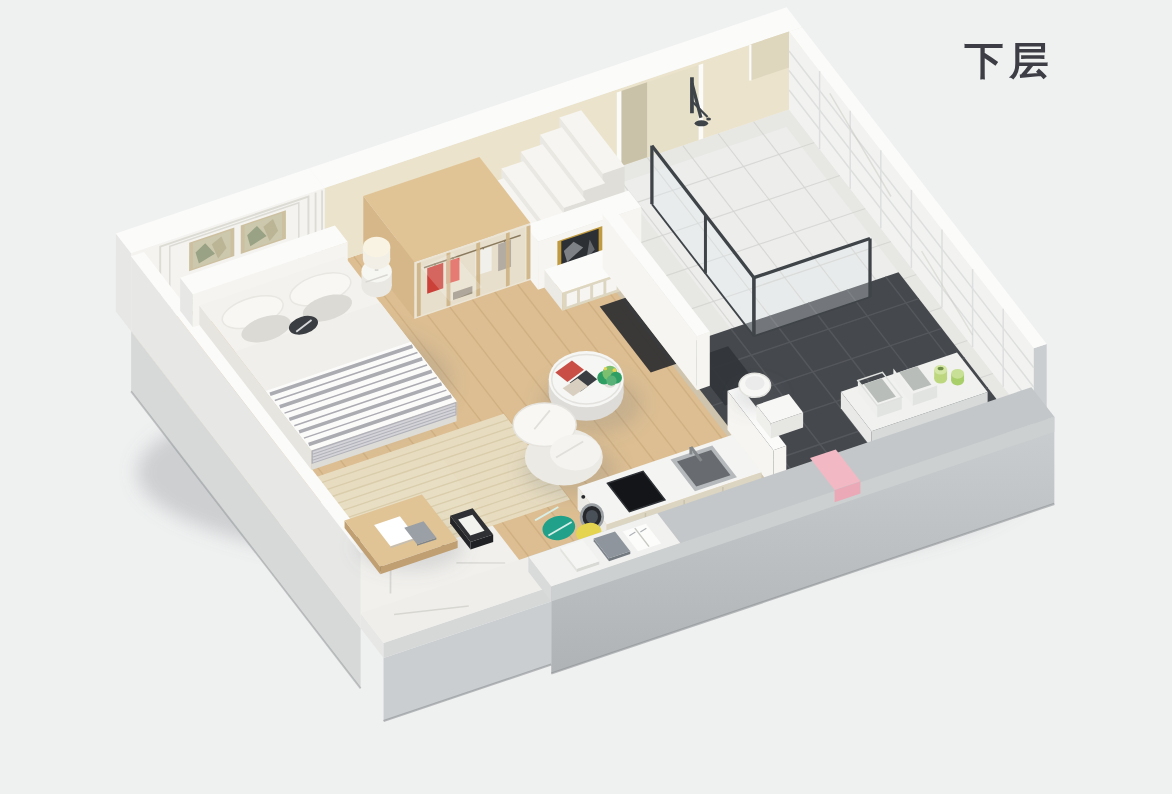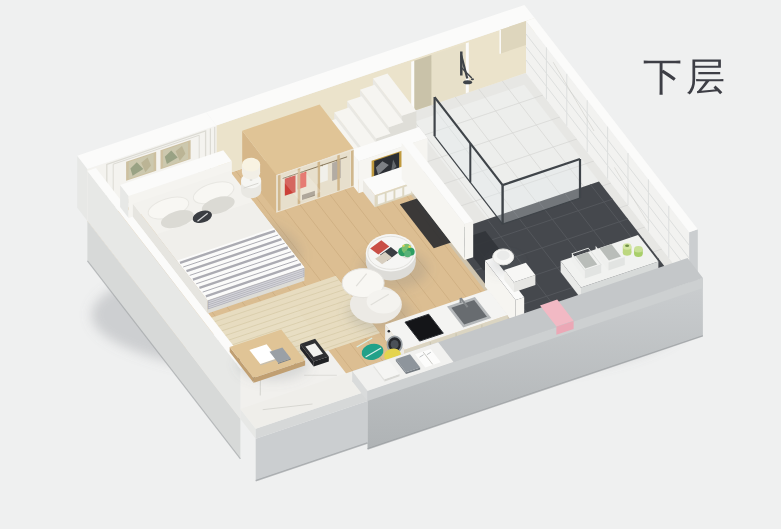--- a/index.html
+++ b/index.html
@@ -1,19 +1,19 @@
 <!DOCTYPE html>
 <html style="--pal-bg: #eff0f0; --pal-labelColor: #3d3e45; --pal-wood: #dcbe92; --pal-woodLine: #c2a173; --pal-marble: #f1f0ed; --pal-marbleVein: #c8c8c2; --pal-cream: #ebe3cb; --pal-creamRecess: #e7e0c9; --pal-recessShade: #c9c2a9; --pal-niche: #ded6bd; --pal-white: #f6f5f1; --pal-wallTop: #fbfbfa; --pal-panelWall: #f4f3ef; --pal-panelLine: #dcdbd4; --pal-paleOuter: #e7e8e6; --pal-paleOuterLow: #d7d9d8; --pal-grayOuter: #cbced0; --pal-grayOuterDeep: #afb3b5; --pal-edgeDark: #8f9396; --pal-grayTop: #c4c7c9; --pal-bathDark: #45484d; --pal-bathLine: #54575c; --pal-tileLight: #e7e7e4; --pal-tileLine: #d3d3d0; --pal-showerTile: #edeeec; --pal-threshold: #cfc4ae; --pal-marbleWall: #f2f2f0; --pal-marbleWallLine: #dddfde; --pal-glass: rgba(226,233,236,0.38); --pal-glassSide: rgba(222,229,233,0.30); --pal-frameDark: #3f4449; --pal-gold: #c09a3e; --pal-artDark: #2c2f34; --pal-artStreak: #cfd3d6; --pal-framePale: #cdc0a0; --pal-artPale: #ccc8ae; --pal-artGreen: #99a284; --pal-artGreen2: #b7af8f; --pal-red: #cb4038; --pal-red2: #e05a50; --pal-shirt: #f1f0ea; --pal-coat: #b3aca3; --pal-woodFurn: #d6b789; --pal-woodFurnTop: #e0c496; --pal-woodFurnDark: #c09f72; --pal-legDark: #5e5245; --pal-bedWhite: #f3f2ee; --pal-bedSide: #e6e5e0; --pal-bedFront: #dddcd6; --pal-headboard: #f5f4f0; --pal-duvet: #f0efeb; --pal-blanket: #a3a3ab; --pal-blanketDrape: #b1b1b9; --pal-pillowWhite: #f8f7f3; --pal-pillowGray: #dbdad4; --pal-pillowDark: #3a3d42; --pal-rug: #e7ddc1; --pal-rugLine: #d5c8a5; --pal-plant: #2f9e63; --pal-plantLight: #7cc06f; --pal-yellow: #e4d44f; --pal-teal: #21a189; --pal-steel: #b6b9bb; --pal-steelDark: #686c70; --pal-black: #141518; --pal-pink: #f2b9c4; --pal-pinkDeep: #eba8b6; --pal-washerDoor: #26282c; --pal-washerRing: #9aa0a4; --pal-washerInner: #4a5057; --pal-counterTop: #f4f4f2; --pal-counterFace: #dbd5c2; --pal-counterSeam: #c9c3ae; --pal-counterEnd: #eceae4; --pal-sideboardFace: #ded7c0; --pal-doorWhite: #f6f5f1; --pal-shadow: rgba(110,115,120,0.20); --pal-buildingShadow: rgba(125,130,135,0.30); --pal-stepTop: #f6f5f1; --pal-stepFace: #e9e8e3; --pal-stepSide: #dfded8; --pal-lampShade: #f2efe6; --pal-lampGlow: #f8f3e2;"><head>
 <meta charset="utf-8">
 <style>
   html,body{margin:0;padding:0;background:var(--pal-bg,#eff0f0);}
   .stage{position:relative;width:781px;height:529px;background:var(--pal-bg,#eff0f0);overflow:hidden;
          font-family:"Liberation Sans","DejaVu Sans",sans-serif;}
   #scene{position:absolute;left:0;top:0;width:781px;height:529px;display:block;}
-  .floor-label{position:absolute;left:643px;top:50px;font-size:39px;font-weight:400;
+  .floor-label{position:absolute;left:643px;top:23px;font-size:26px;font-weight:700;
                letter-spacing:4px;color:var(--pal-labelColor,#3d3e45);
                font-family:"DejaVu Sans","Liberation Sans",sans-serif;}
 </style>
 </head>
 <body>
 
 <div class="stage">
   <svg id="scene" viewBox="0 0 781 529">
       <defs>
         <filter id="soft" x="-60%" y="-60%" width="220%" height="220%">

